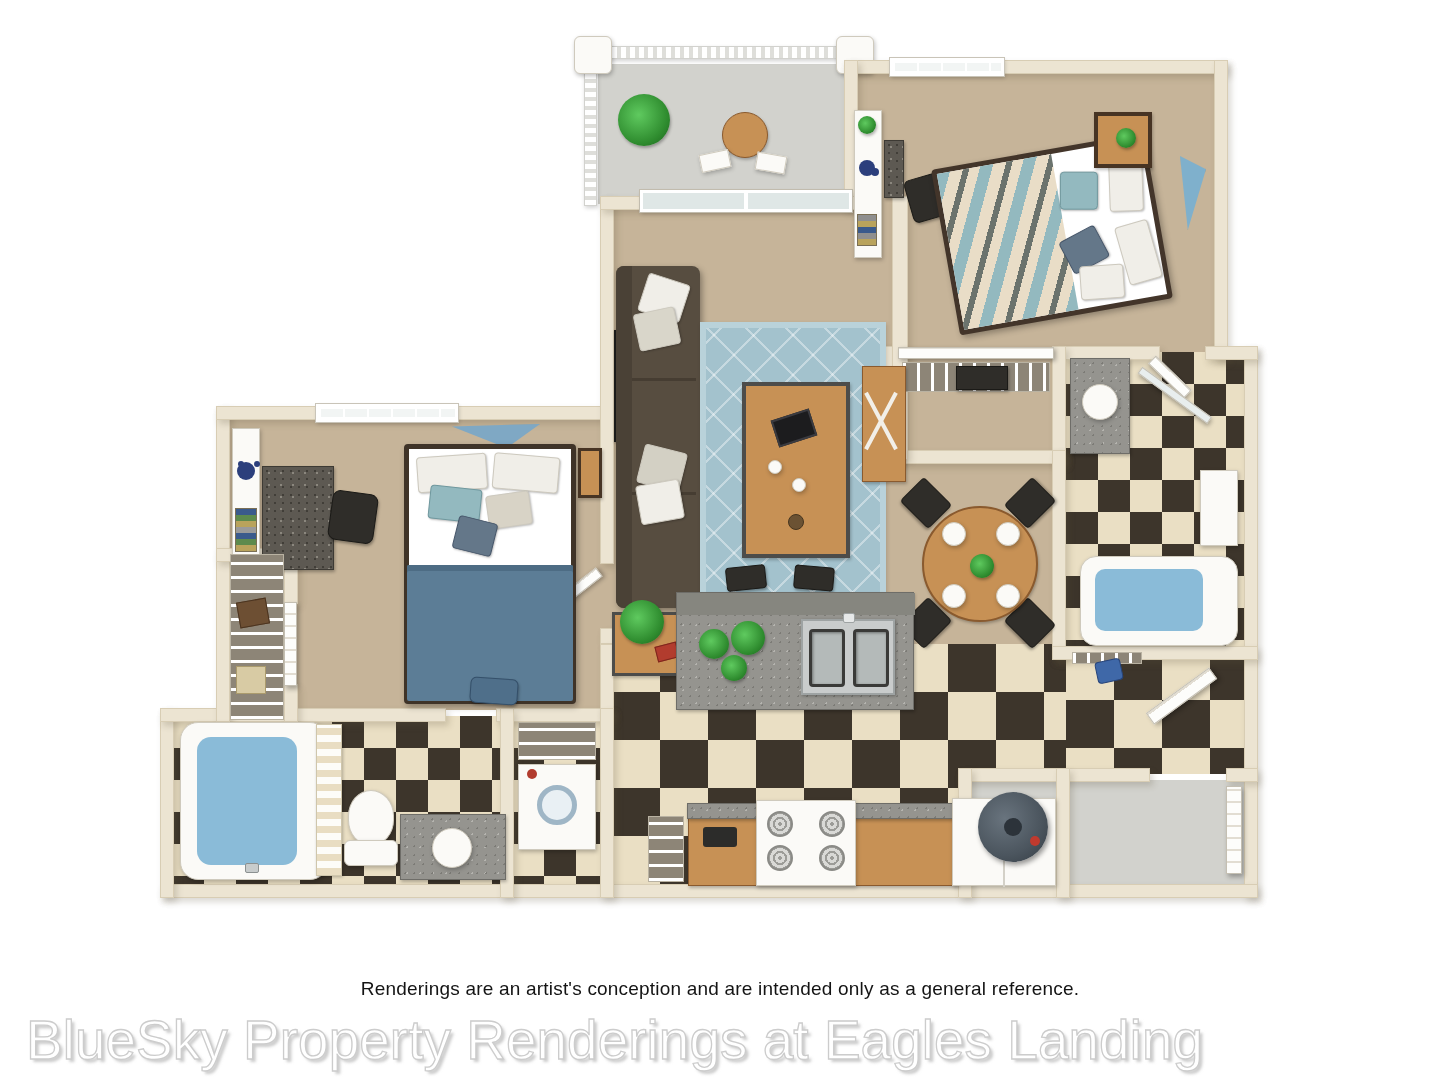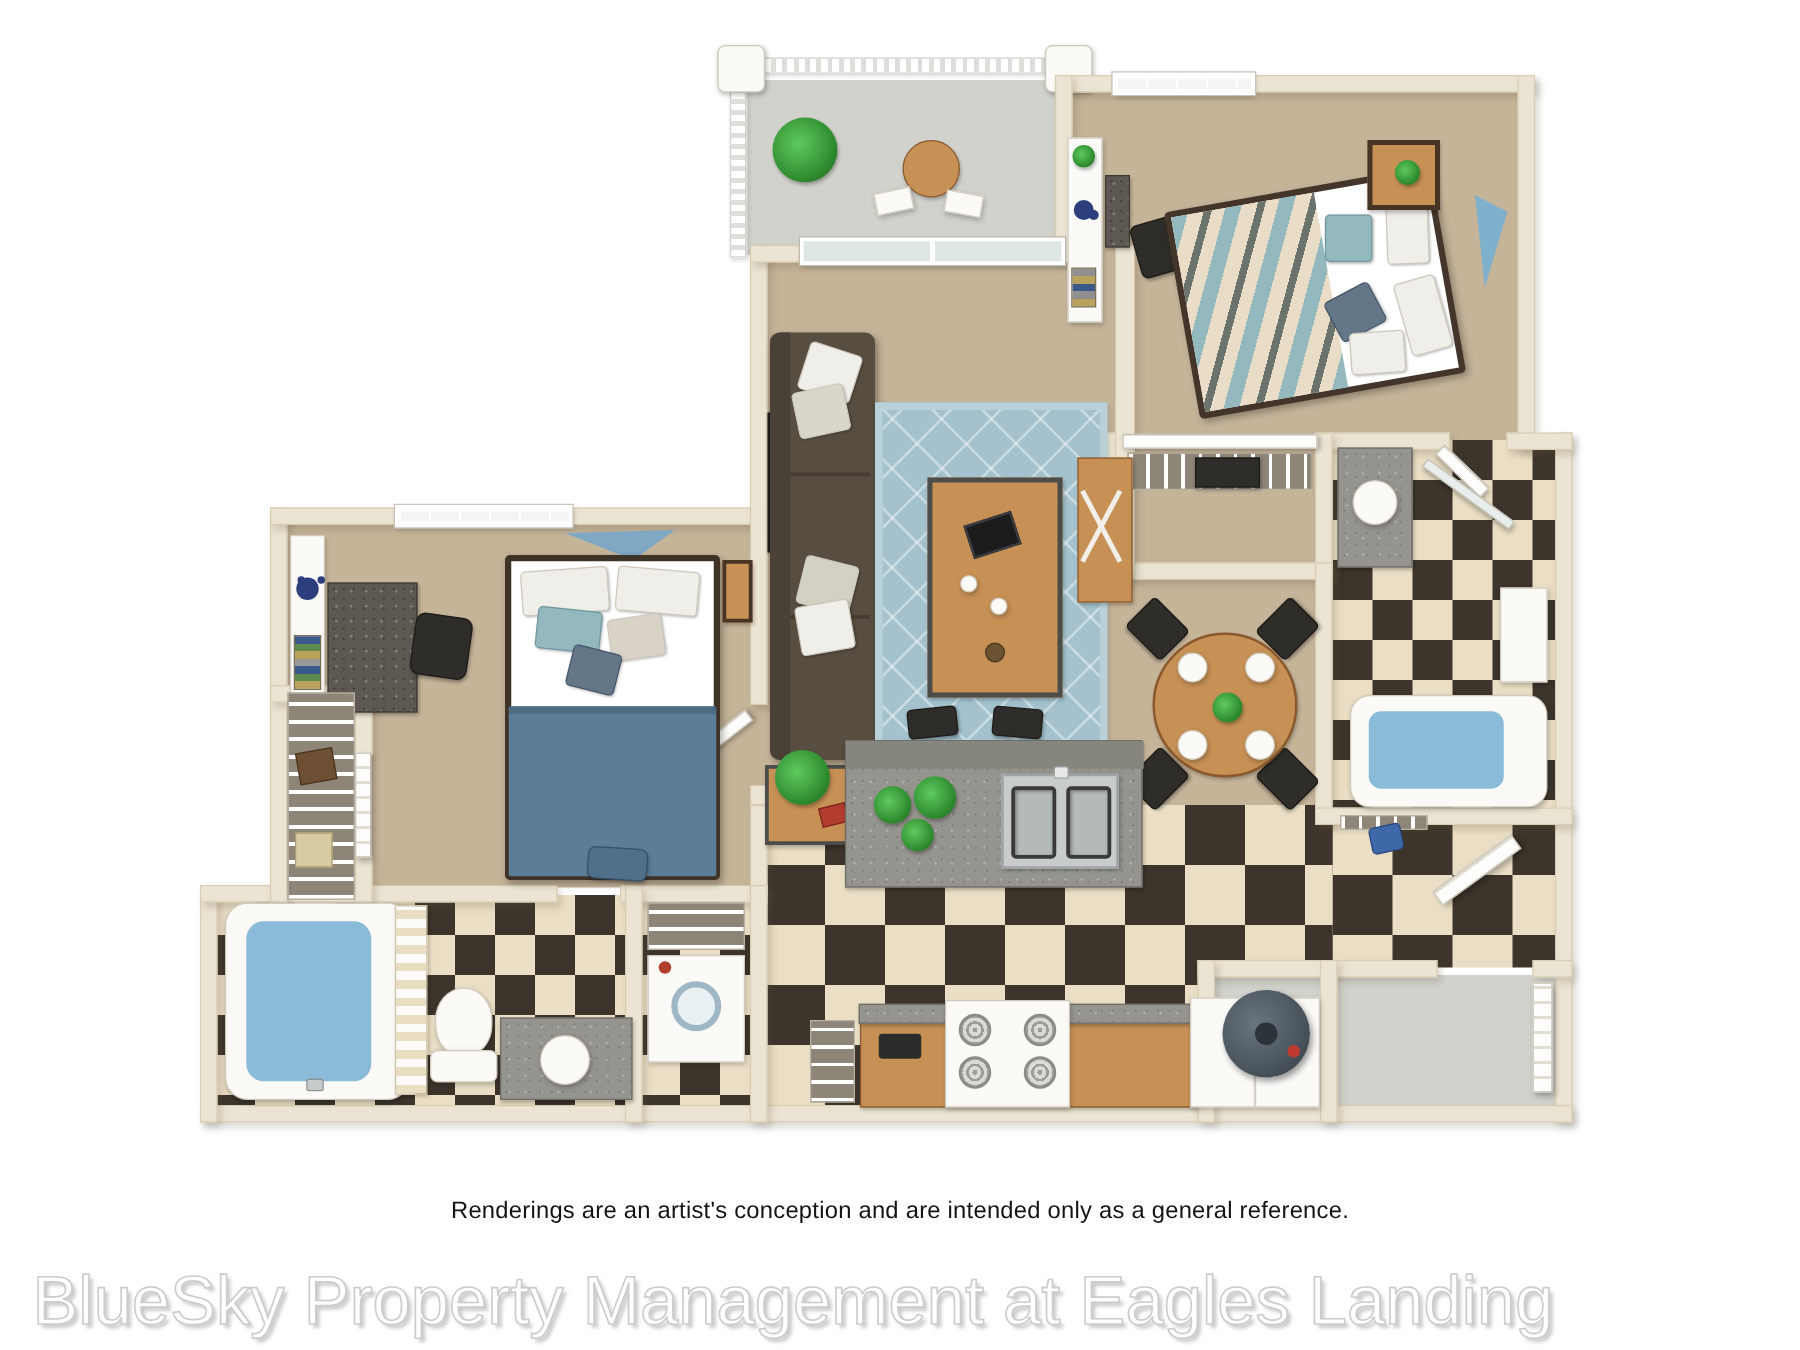--- a/index.html
+++ b/index.html
@@ -44,21 +44,21 @@
                         repeating-linear-gradient(-45deg,rgba(255,255,255,.38) 0 2px,transparent 2px 28px);
        border:6px solid #b9d2da;box-shadow:1px 2px 4px rgba(0,0,0,.15);}
   .pillow{background:#f0eee8;border:1px solid #cdc9be;border-radius:4px;box-shadow:1px 1px 2px rgba(0,0,0,.25);}
   .pillow-teal{background:var(--teal,#93b9bf);border-color:#6f989e;}
   .pillow-slate{background:#647789;border-color:#46566a;}
   .door-leaf{background:#fdfdfb;border:1px solid #c4bfb2;box-shadow:2px 2px 4px rgba(0,0,0,.3);
        background-image:linear-gradient(#e4e0d6 0 1px,transparent 1px),linear-gradient(#e4e0d6 0 1px,transparent 1px);}
   .panel-door{background:#fdfdfb;border:1px solid #c4bfb2;box-shadow:2px 3px 5px rgba(0,0,0,.3);
        background-image:repeating-linear-gradient(0deg,transparent 0 10px,#e2ddd2 10px 12px);}
   .chevron{background:repeating-linear-gradient(115deg,var(--teal,#93b9bf) 0 12px,#e9ddc7 12px 24px,#6b736d 24px 30px,#e9ddc7 30px 40px);}
-  .caption{position:absolute;width:100%;text-align:center;color:#141414;font-size:19px;letter-spacing:.2px;}
+  .caption{position:absolute;width:100%;text-align:center;color:#141414;font-size:19px;letter-spacing:.2px;margin-top:20px;}
   .watermark{position:absolute;left:26px;top:1008px;white-space:nowrap;font-size:55px;color:#fff;
      -webkit-text-stroke:1.3px #cccccc;text-shadow:3px 3px 3px rgba(160,160,160,.55);letter-spacing:0;}
   .sink-basin{background:#b4bab9;border:3px solid #3a3a38;box-shadow:inset 1px 1px 3px rgba(0,0,0,.4);}
   .burner{position:absolute;width:22px;height:22px;border-radius:50%;background:#d9d9d6;
       border:2px solid #8a8a86;background-image:repeating-radial-gradient(circle,#9c9c98 0 2px,#d9d9d6 2px 5px);}
 </style>
 </head>
 <body>
 
 <div class="stage">
@@ -263,14 +263,14 @@
     <div class="abs" style="left:-2px;top:116px;width:166px;height:136px;background:var(--blanket,#5c7d96);border-radius:2px;box-shadow:inset 0 6px 0 #4d6c84;"></div>
   </div>
   <div class="abs wood" style="left:578px;top:448px;width:24px;height:50px;border:3px solid #473424;"></div>
   <div class="abs" style="left:470px;top:678px;width:48px;height:26px;background:#4f6f8a;border:1px solid #35506a;border-radius:6px;transform:rotate(4deg);box-shadow:1px 2px 3px rgba(0,0,0,.3);"></div>
 
   <div class="abs wire-rack" style="left:230px;top:554px;width:54px;height:166px;"></div>
   <div class="abs" style="left:238px;top:600px;width:30px;height:26px;background:#6d4f33;border:1px solid #4b3420;transform:rotate(-10deg);"></div>
   <div class="abs" style="left:236px;top:666px;width:30px;height:28px;background:#d8cba4;border:1px solid #ab9b6d;"></div>
 
   <div class="caption" style="top:958px;">Renderings are an artist's conception and are intended only as a general reference.</div>
-  <div class="watermark">BlueSky Property Management at Eagles Landing</div>
+  <div class="watermark">BlueSky Property Renderings at Eagles Landing</div>
 </div>
 
 </body></html>

